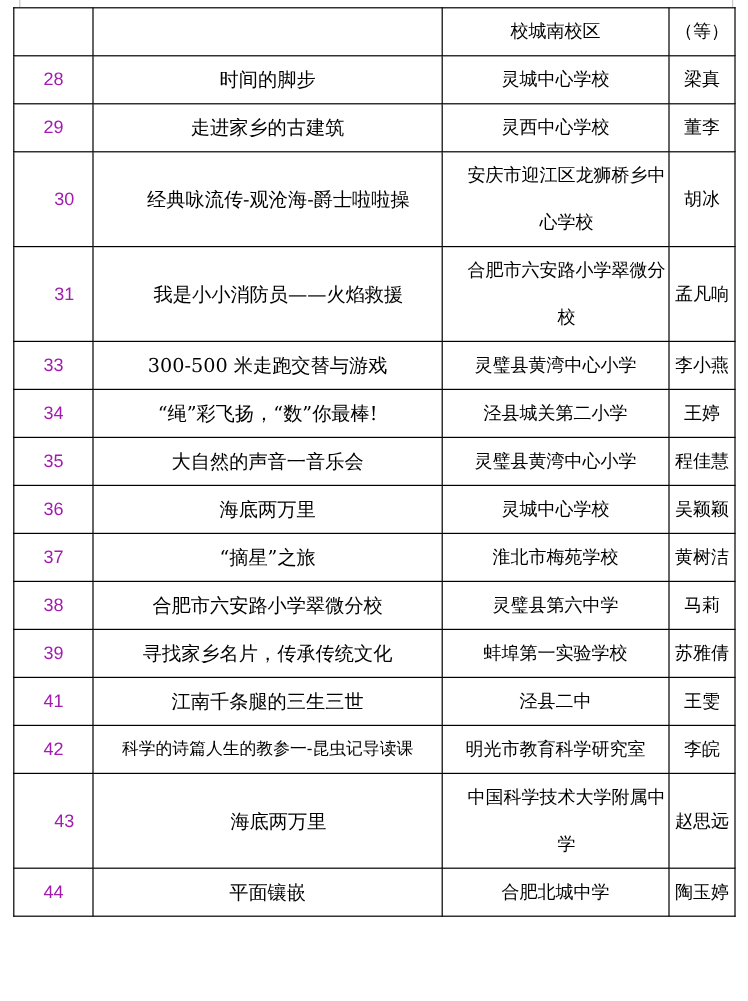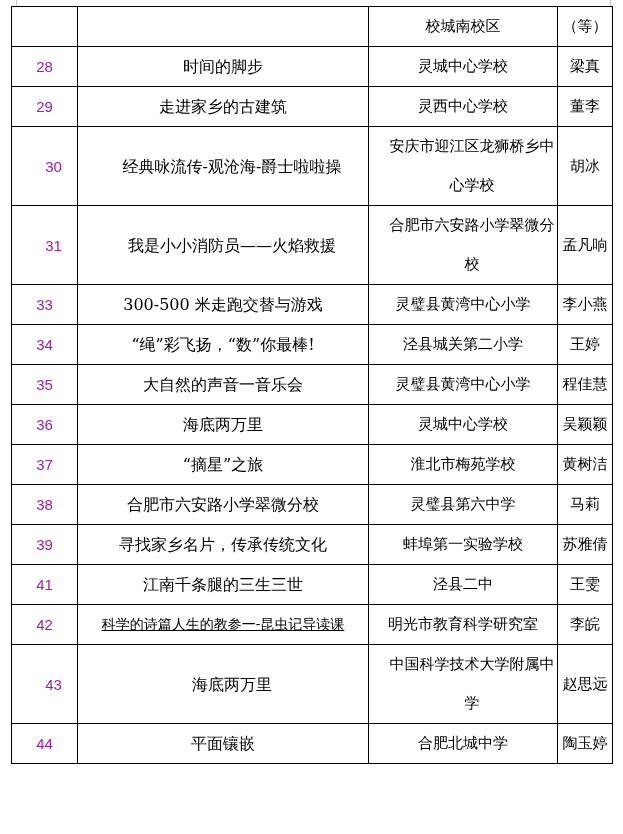--- a/index.html
+++ b/index.html
@@ -106,21 +106,21 @@
       <td class="name">苏雅倩</td>
     </tr>
     <tr class="h1">
       <td class="num">41</td>
       <td class="title">江南千条腿的三生三世</td>
       <td class="school">泾县二中</td>
       <td class="name">王雯</td>
     </tr>
     <tr class="h1">
       <td class="num">42</td>
-      <td class="title" style="font-size:14px;text-decoration:underline;">科学的诗篇人生的教参一-昆虫记导读课</td>
+      <td class="title" style="font-size:14px;">科学的诗篇人生的教参一-昆虫记导读课</td>
       <td class="school">明光市教育科学研究室</td>
       <td class="name">李皖</td>
     </tr>
     <tr class="h2">
       <td class="num">43</td>
       <td class="title">海底两万里</td>
       <td class="school wrap">中国科学技术大学附属中学</td>
       <td class="name">赵思远</td>
     </tr>
     <tr class="h1">

